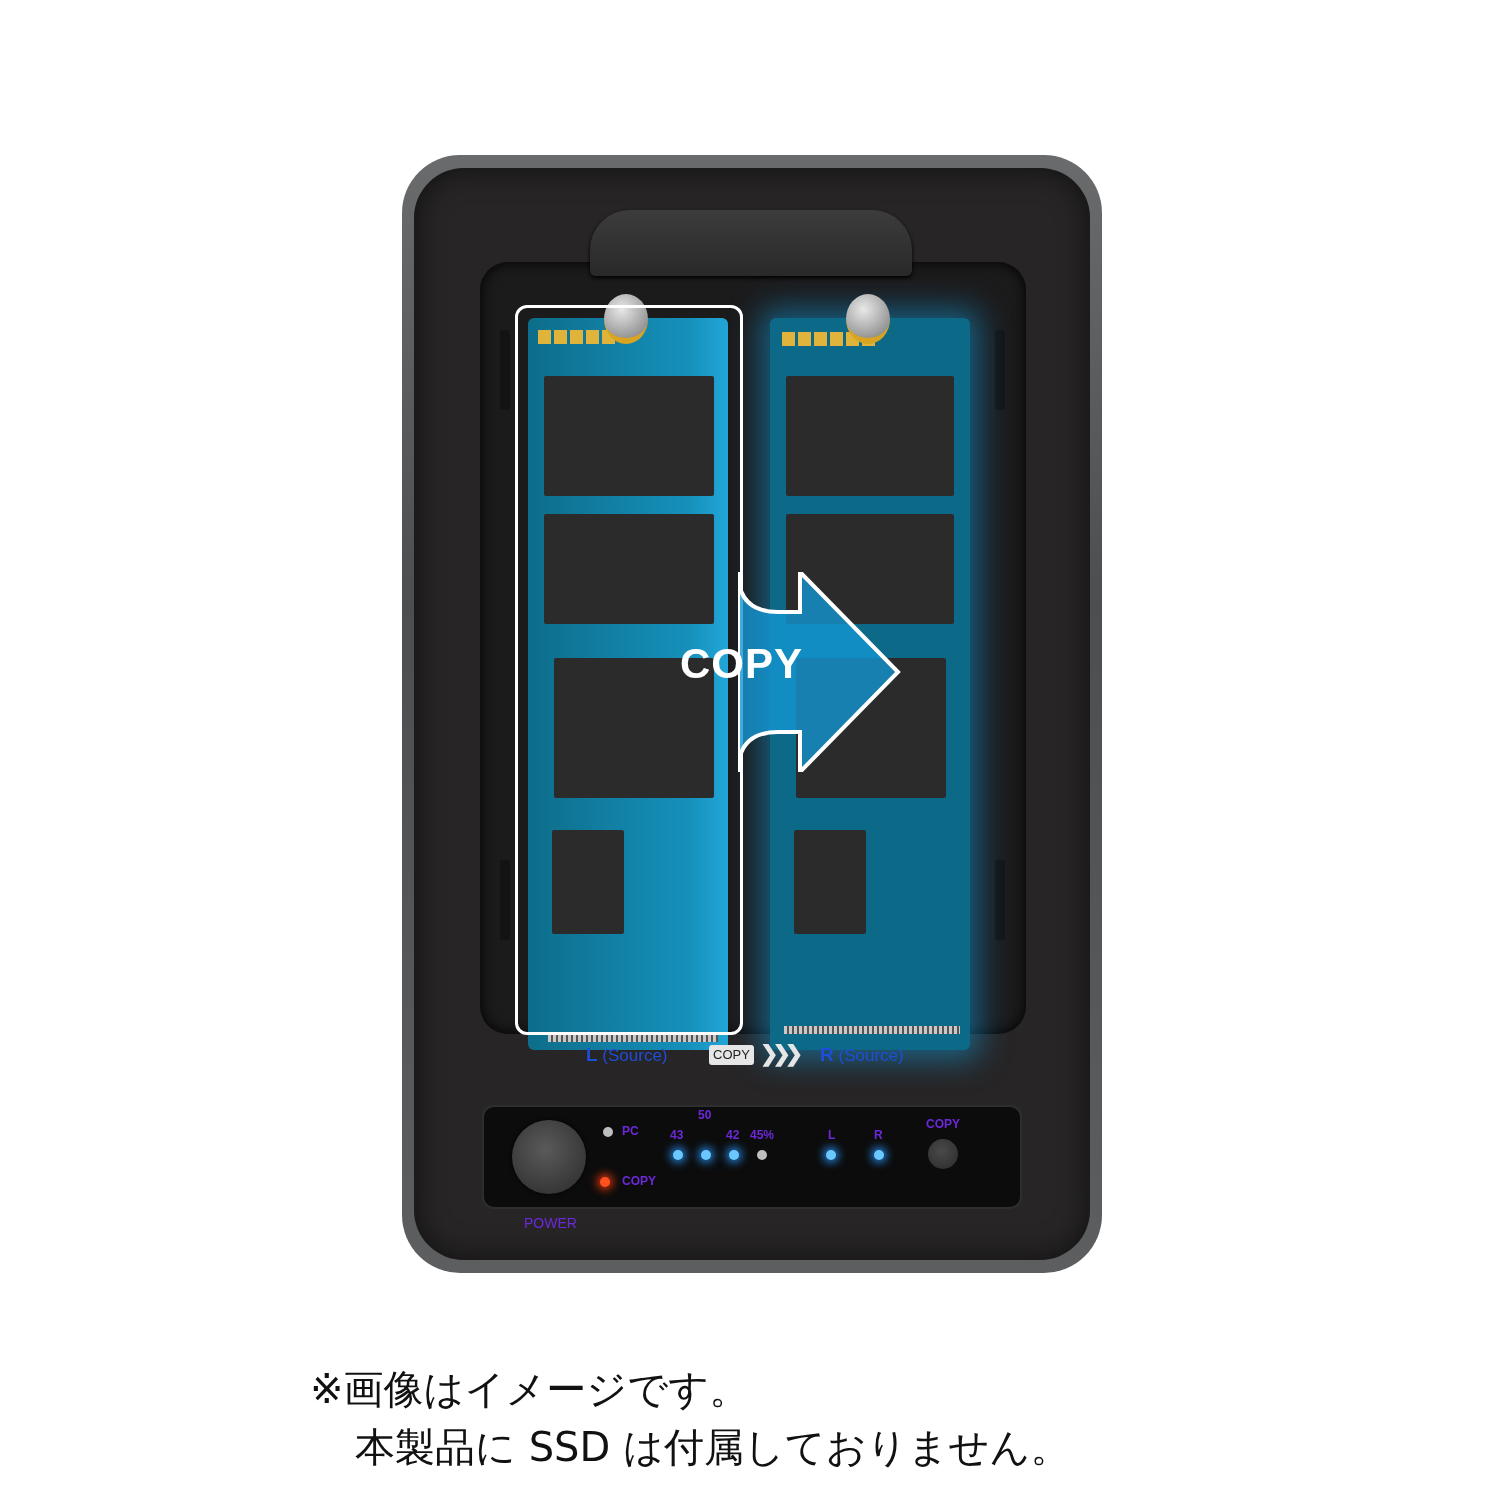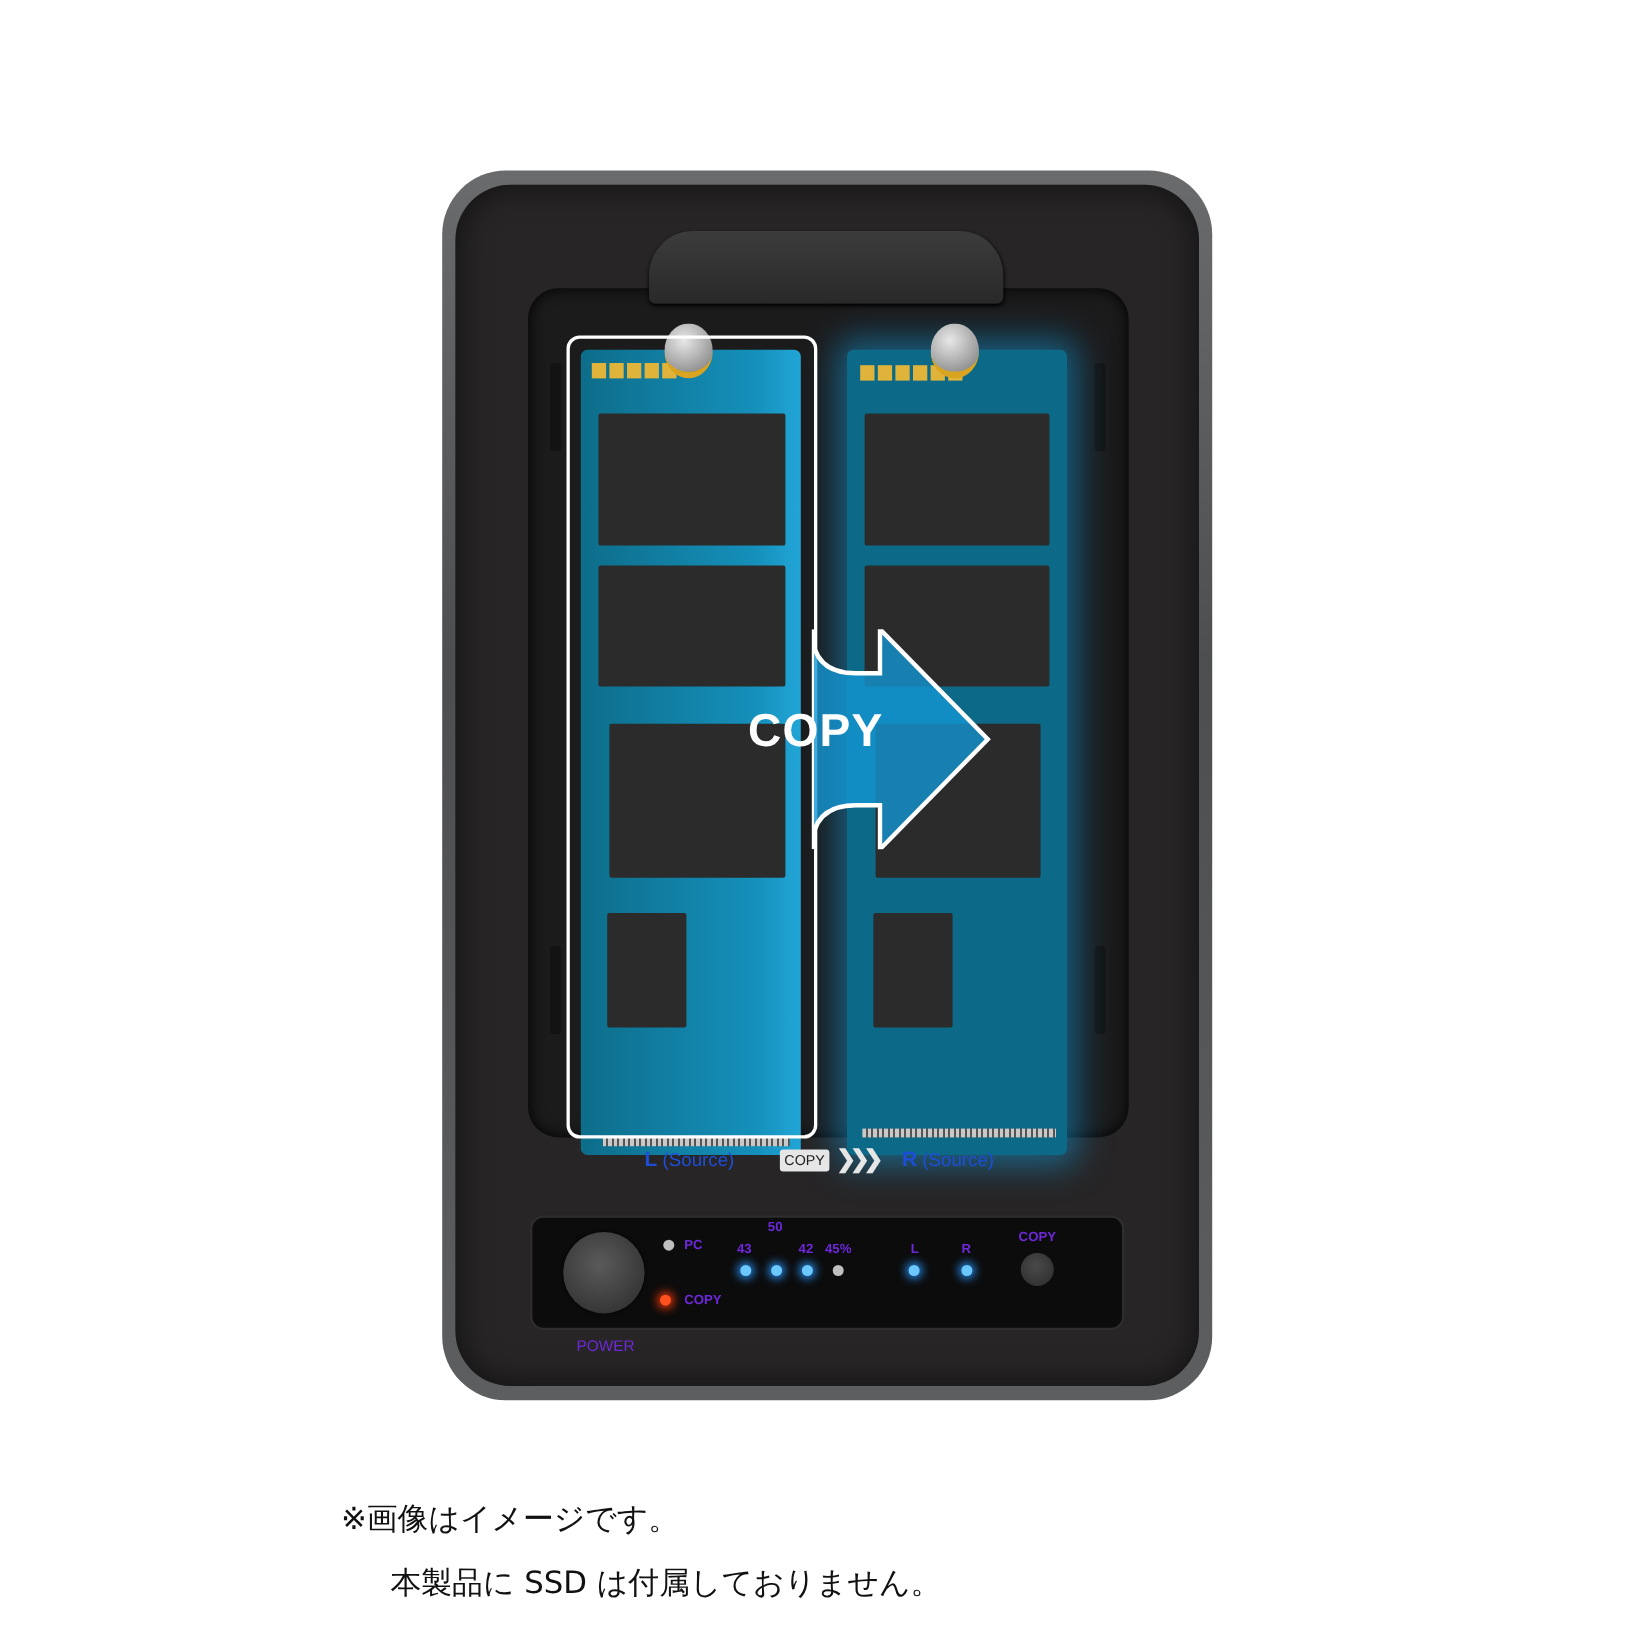--- a/index.html
+++ b/index.html
@@ -37,21 +37,21 @@
   
   .panel { left:482px; top:1105px; width:536px; height:100px; border-radius:12px; background:#0c0c0c; border:2px solid #2e2e2e; }
   .pwr-btn { left:512px; top:1120px; width:74px; height:74px; border-radius:50%; background:radial-gradient(circle at 45% 40%,#5a5a5a,#383838 70%,#222); box-shadow:0 0 4px #000; }
   .copy-btn { left:928px; top:1139px; width:30px; height:30px; border-radius:50%; background:radial-gradient(circle at 45% 40%,#4a4a4a,#2a2a2a); }
   .led { width:10px; height:10px; border-radius:50%; }
   .led.blue { background:#6ac8ff; box-shadow:0 0 8px 3px rgba(40,150,255,.8); }
   .led.off { background:#bfbfbf; }
   .led.red { background:#ff5020; box-shadow:0 0 8px 3px rgba(255,60,10,.8); }
   .ptxt { color:#6d28d9; font-size:12px; font-weight:bold; }
 
-  .note { left:310px; font-size:28px; color:#111; font-family:"DejaVu Sans", sans-serif; }
+  .note { left:310px; font-size:40px; color:#111; font-family:"DejaVu Sans", sans-serif; }
 </style>
 </head>
 <body>
 
 <div class="abs shell"></div>
 <div class="abs face"></div>
 <div class="abs bay"></div>
 <div class="abs handle"></div>
 
 <div class="abs slot" style="left:500px;top:330px;width:10px;height:80px"></div>

